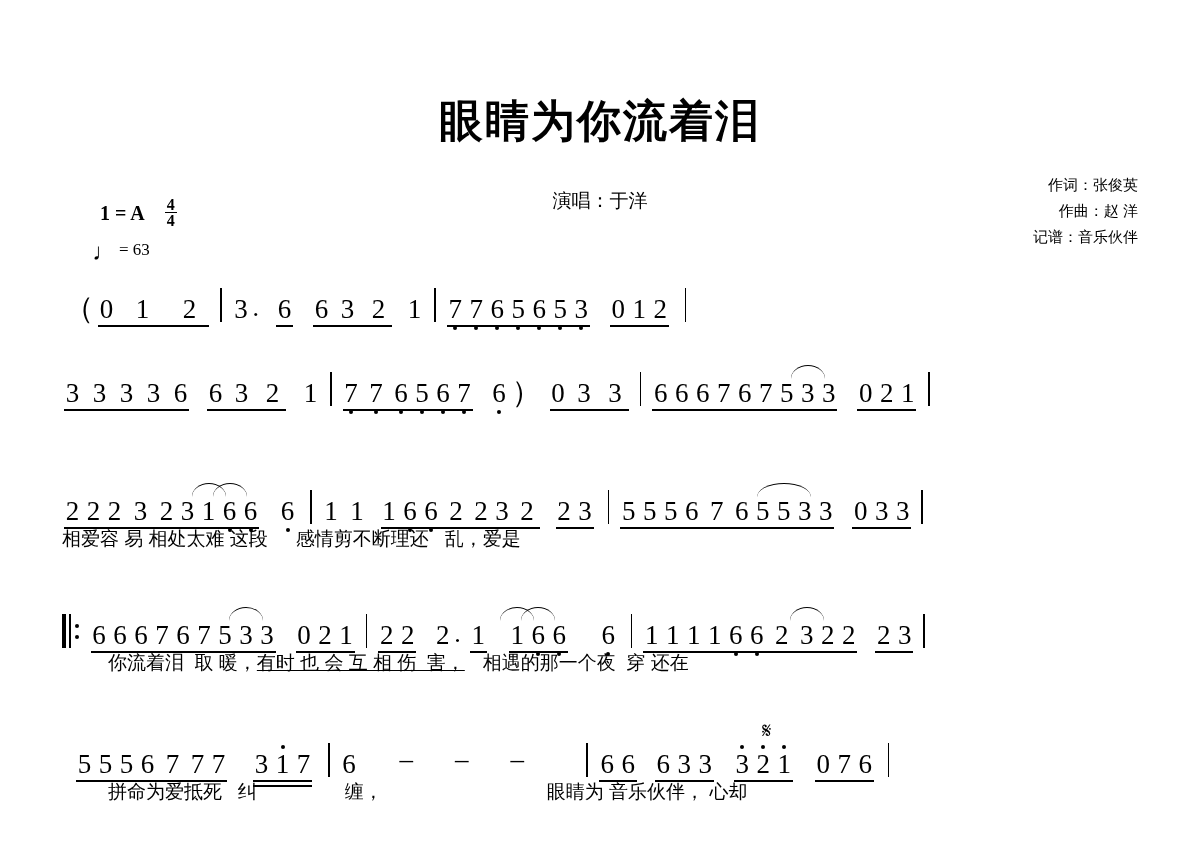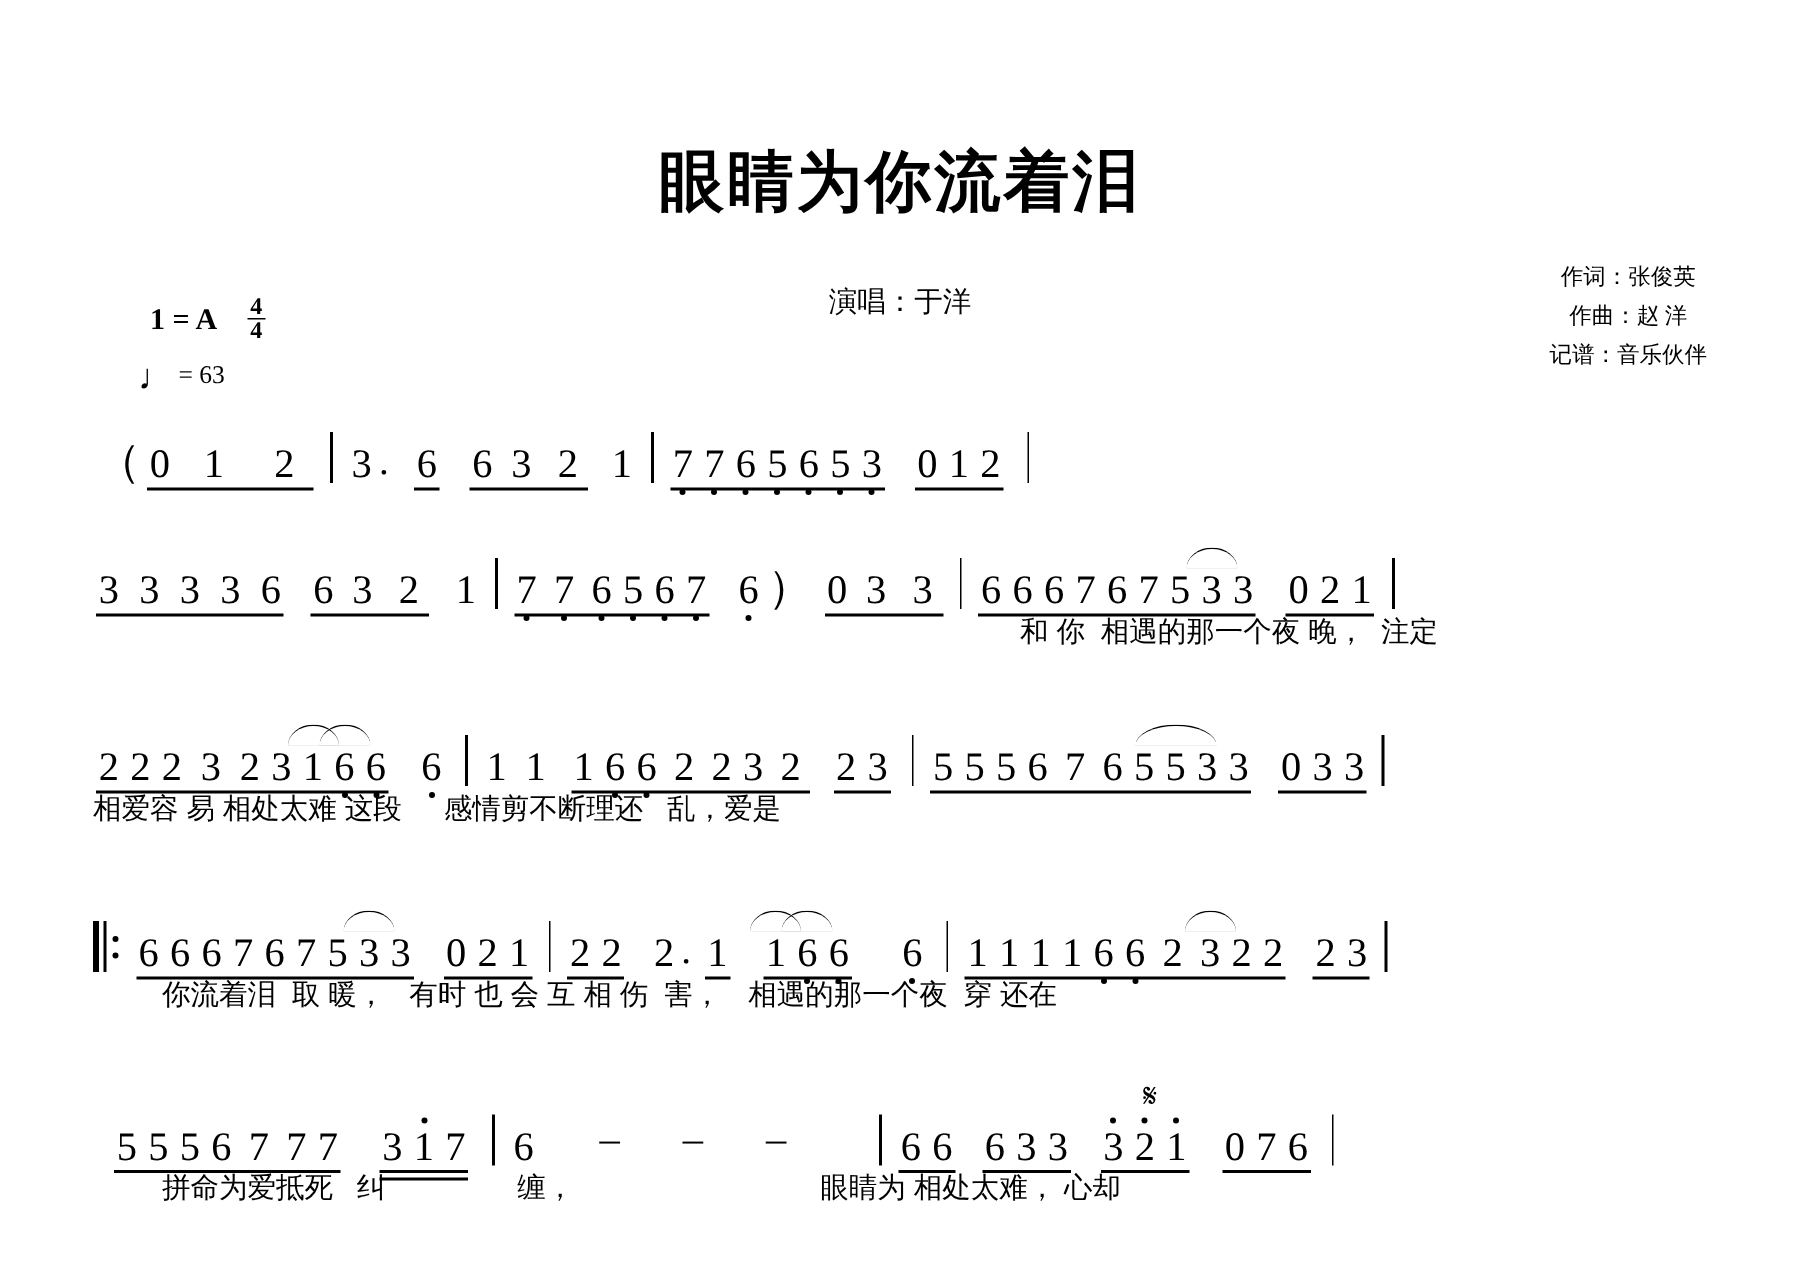--- a/index.html
+++ b/index.html
@@ -39,22 +39,22 @@
     left: 0;
     width: 1200px;
     text-align: center;
     font-family: "Liberation Sans", sans-serif;
     font-size: 19px;
   }
   .credits {
     position: absolute;
     top: 172px;
     right: 62px;
-    text-align: center;
-    font-family: Liberation Serif, serif;
+    text-align: right;
+    font-family: Liberation Sans, sans-serif;
     font-size: 15px;
     line-height: 26px;
   }
   .keyblock {
     position: absolute;
     top: 198px;
     left: 100px;
     font-family: "Liberation Serif", serif;
     font-size: 19px;
   }
@@ -340,23 +340,20 @@
           <span class="note">3<span class="slur"></span></span>
           <span class="note">3</span>
         </span>
         <span class="grp u1" style="margin-left:16px;">
           <span class="note">0</span>
           <span class="note">2</span>
           <span class="note">1</span>
         </span>
       </div>
       <span class="barline" style="margin-left:10px;"></span>
-    </div>
-    <div class="lyricrow">
-      <span class="lyric" style="margin-left:618px;">和 你  相遇的那一个夜 晚，  注定</span>
     </div>
   </div>
 
   <div class="system" style="top:480px;">
     <div class="staffrow">
       <div class="measure">
         <span class="grp u1">
           <span class="note">2</span>
           <span class="note">2</span>
           <span class="note">2</span>
@@ -477,21 +474,21 @@
         </span>
         <span class="grp u1" style="margin-left:14px;">
           <span class="note">2</span>
           <span class="note">3</span>
         </span>
       </div>
       <span class="barline" style="margin-left:8px;"></span>
     </div>
     <div class="lyricrow">
       <span class="lyric" style="margin-left:46px;">你流着泪  取 暖，</span>
-      <span class="lyric" style="margin-left:16px;">有时 也 会 互 相 伤  害，</span>
+      <span class="lyric" style="margin-left:0;text-decoration:underline;">有时 也 会 互 相 伤  害，</span>
       <span class="lyric" style="margin-left:18px;">相遇的那一个夜  穿 还在</span>
     </div>
   </div>
 
   <div class="segno" style="top:718px; left:762px;">𝄋</div>
 
   <div class="system" style="top:733px;">
     <div class="staffrow">
       <div class="measure">
         <span class="grp u1" style="margin-left:12px;">
@@ -536,17 +533,17 @@
           <span class="note">0</span>
           <span class="note">7</span>
           <span class="note">6</span>
         </span>
       </div>
       <span class="barline" style="margin-left:12px;"></span>
     </div>
     <div class="lyricrow">
       <span class="lyric" style="margin-left:46px;">拼命为爱抵死   纠</span>
       <span class="lyric" style="margin-left:88px;">缠，</span>
-      <span class="lyric" style="margin-left:164px;">眼睛为 相处太难， 心却</span>
+      <span class="lyric" style="margin-left:164px;">眼睛为 音乐伙伴， 心却</span>
     </div>
   </div>
 
 </div>
 
 </body></html>

